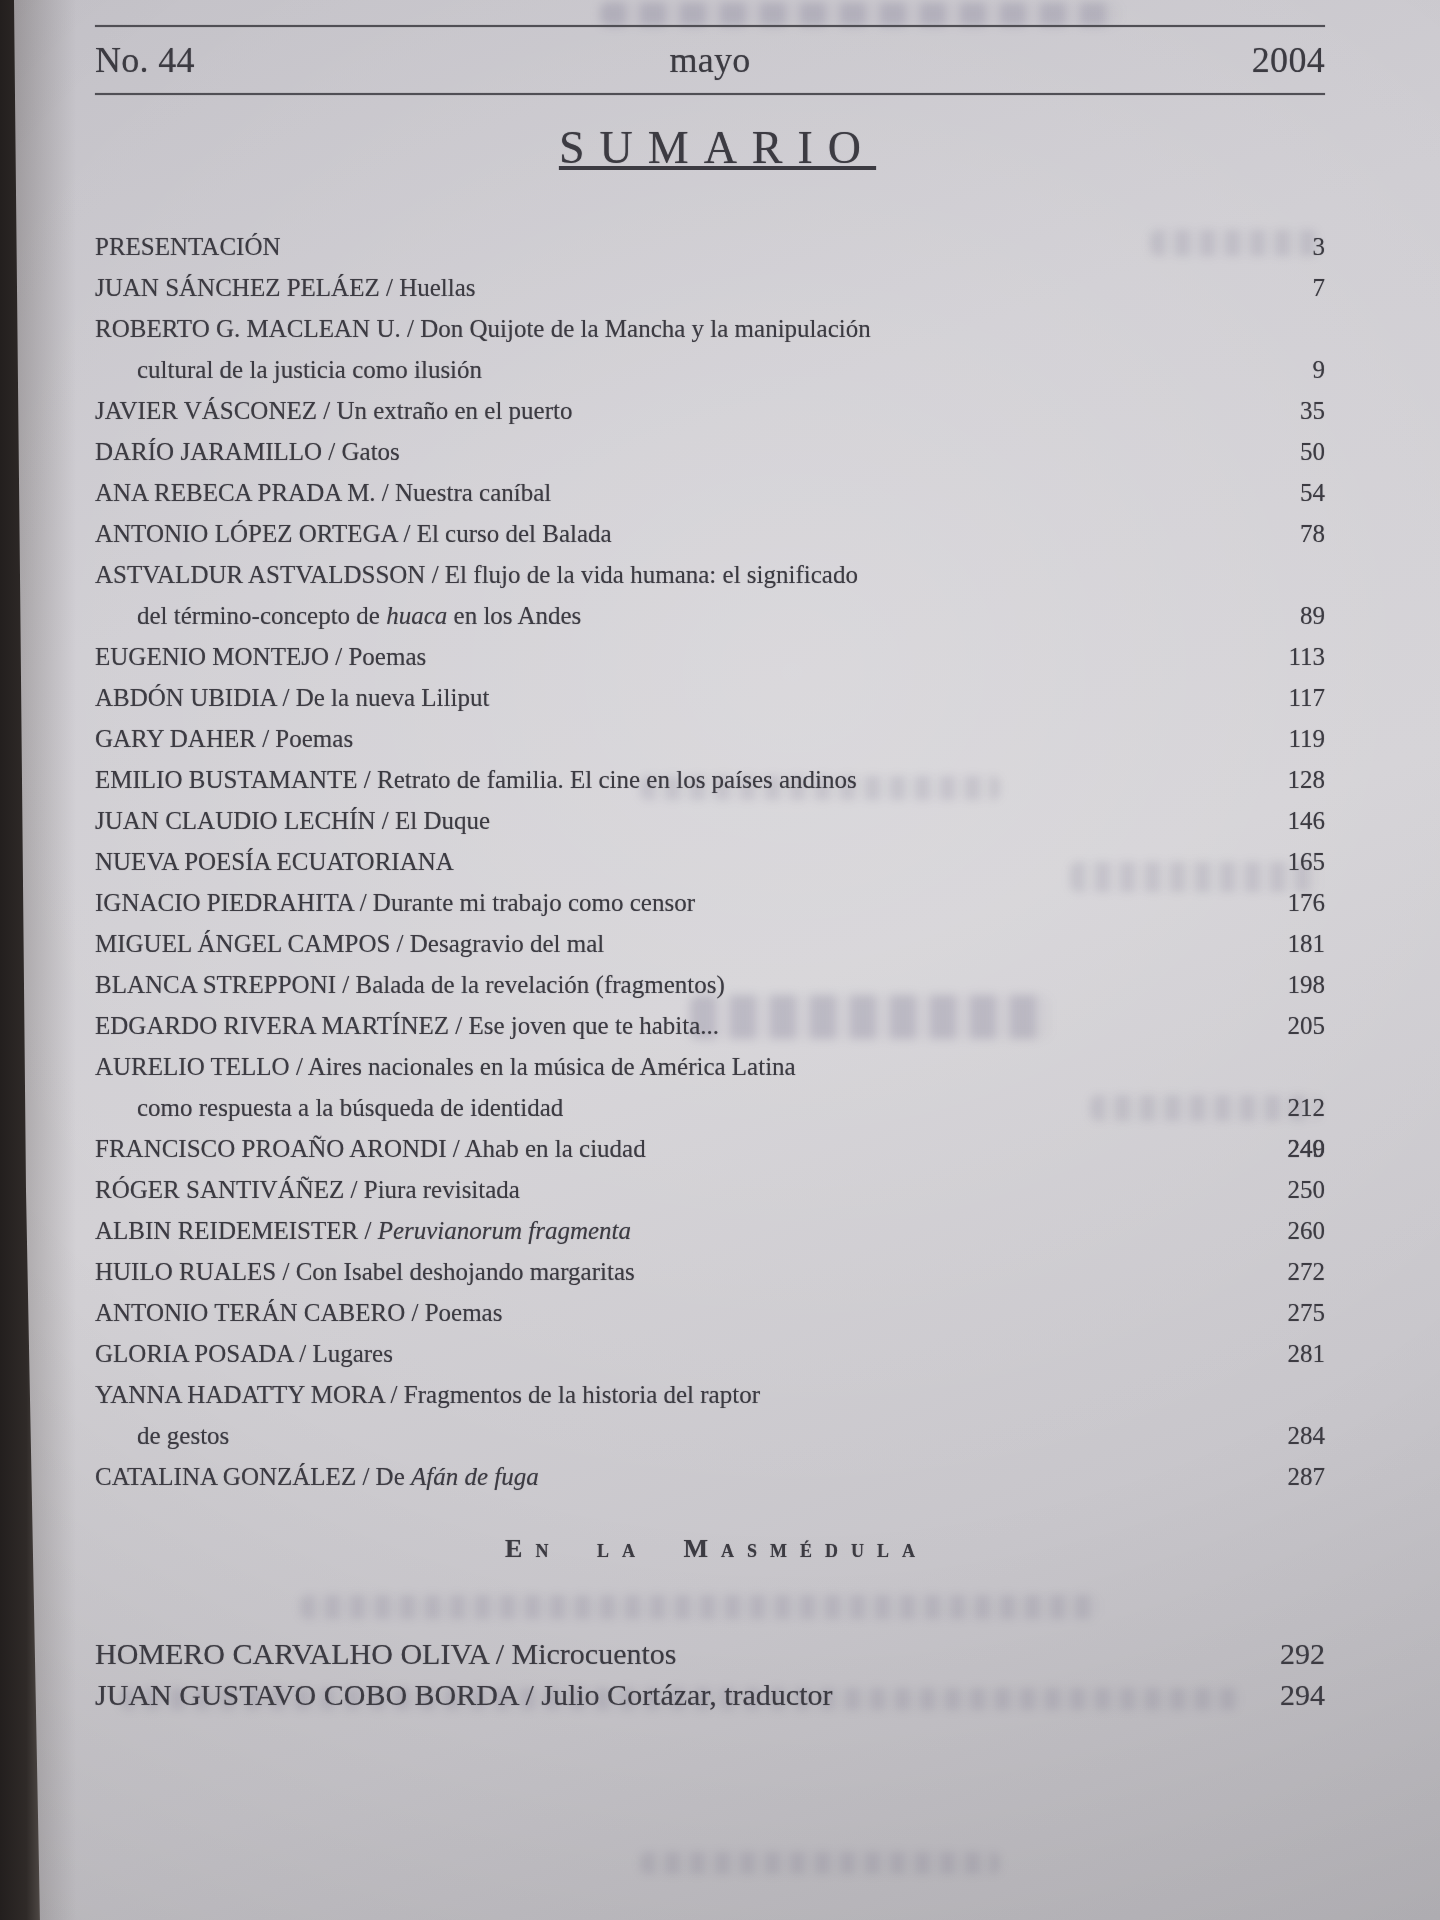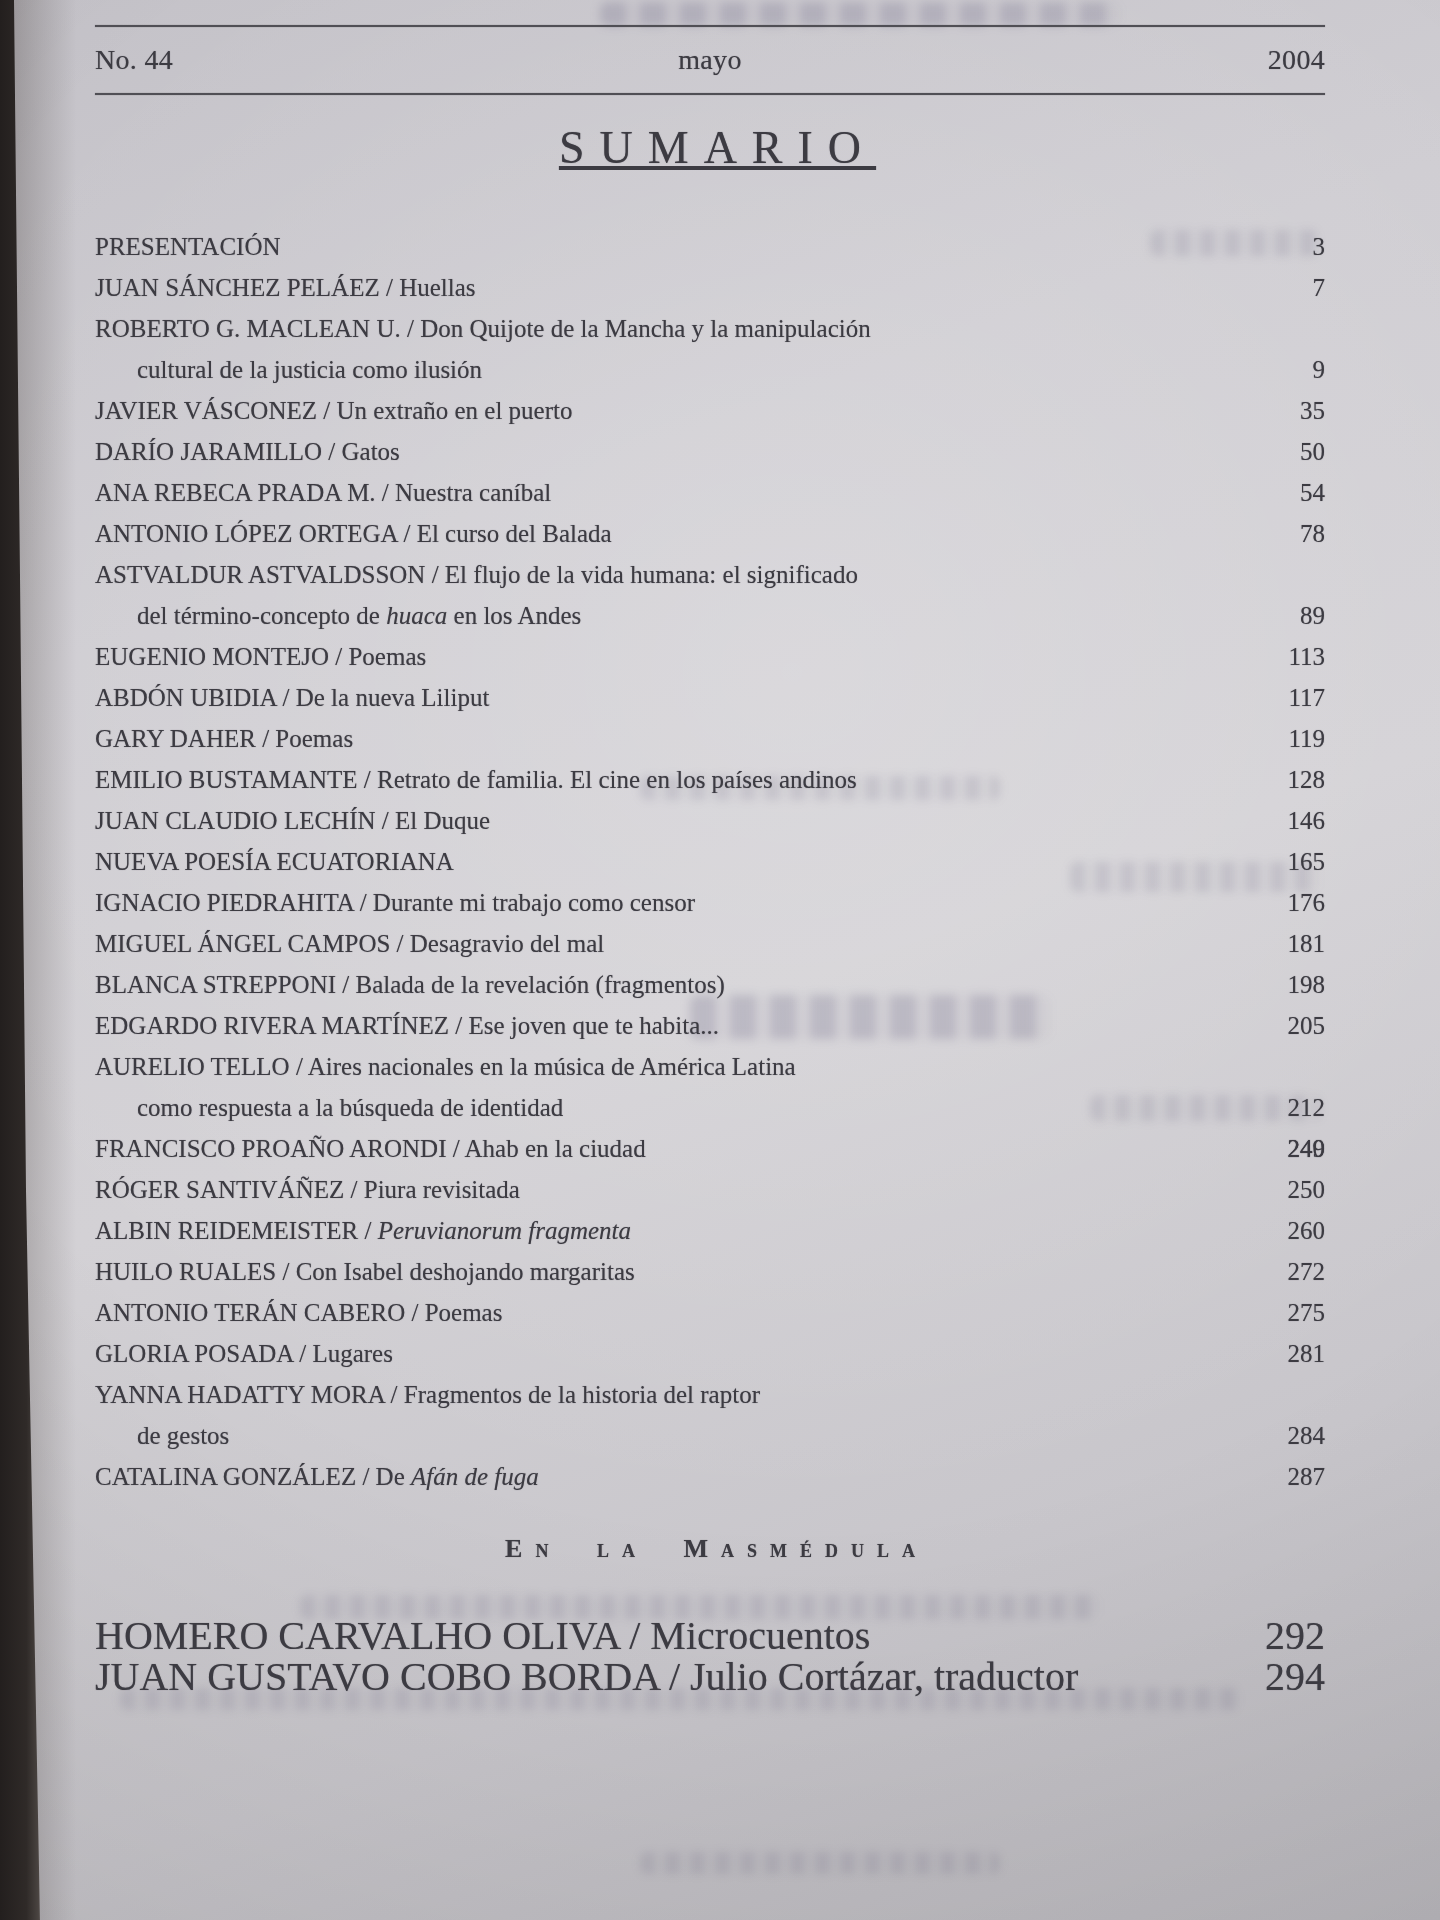--- a/index.html
+++ b/index.html
@@ -32,21 +32,21 @@
     pointer-events:none;
   }
   .smudge.strong{background:repeating-linear-gradient(90deg, rgba(92,86,120,0.22) 0 26px, rgba(92,86,120,0.04) 26px 40px);filter:blur(5px);}
   .content{
     position:absolute;left:95px;top:0;width:1230px;
   }
   .rule{height:2px;background:#504f55;box-shadow:0 0 1px rgba(60,60,70,0.7);}
   .rule.top{margin-top:25px;}
   .header-row{
     display:flex;align-items:center;height:66px;
-    font-size:28px;letter-spacing:0.3px;
+    font-size:36px;letter-spacing:0.3px;
     text-shadow:0 0 1px rgba(60,58,68,0.55);
   }
   .header-row .h-left{flex:1;text-align:left;}
   .header-row .h-mid{flex:1;text-align:center;}
   .header-row .h-right{flex:1;text-align:right;}
   h1.title{
     margin:26px 0 0 0;
     font-size:46px;font-weight:normal;
     text-align:center;
     letter-spacing:15px;padding-left:15px;
@@ -59,21 +59,21 @@
   .row.indent{padding-left:42px;}
   .row .numwrap{position:absolute;right:0;top:0;width:118px;text-align:right;}
   h2.section{
     margin:37px 0 0 0;
     font-size:26px;font-weight:bold;
     font-variant:small-caps;
     text-align:center;
     letter-spacing:13px;word-spacing:16px;padding-left:13px;
     text-shadow:0 0 1px rgba(60,58,68,0.55);
   }
-  .masmedula{margin-top:51px;font-size:40px;line-height:41px;}
+  .masmedula{margin-top:69px;font-size:30px;line-height:41px;}
   i{font-style:italic;}
 </style>
 </head>
 <body>
 
 <div class="page">
 
   <div class="gutter-soft"></div>
   <div class="gutter"></div>
 

